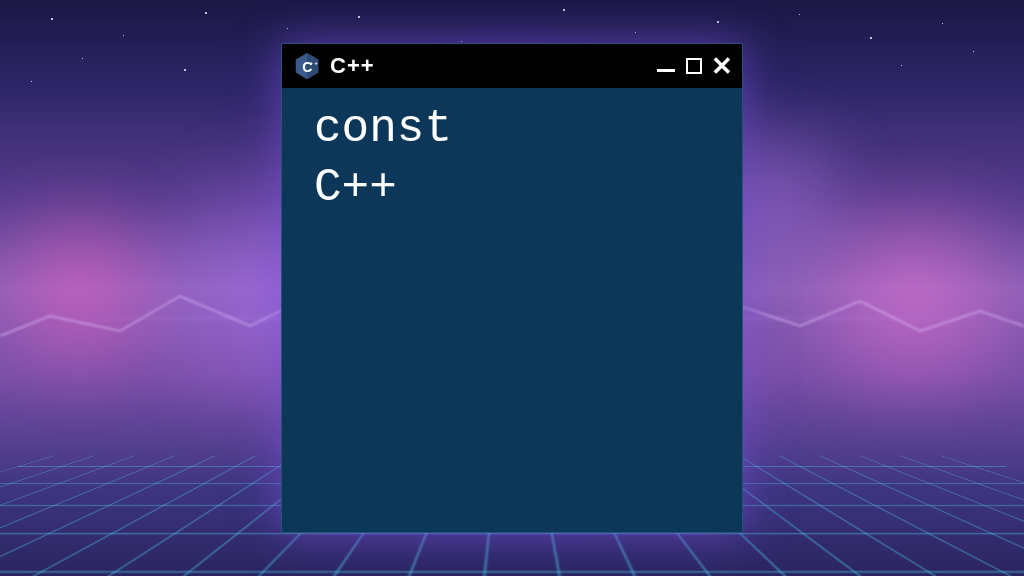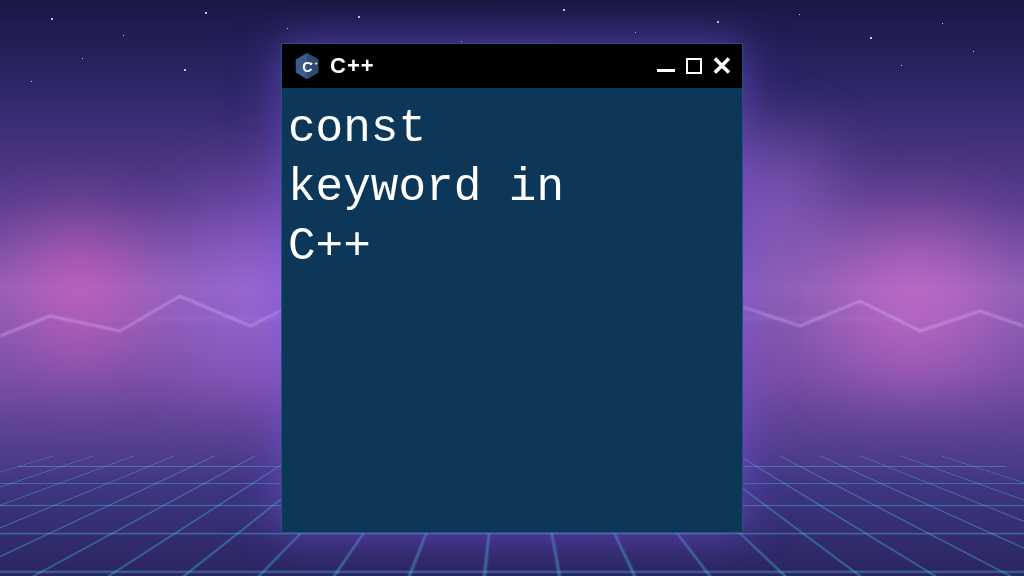--- a/index.html
+++ b/index.html
@@ -194,21 +194,21 @@
     .window-control {
       cursor: pointer;
       width: 20px;
       height: 20px;
       display: flex;
       align-items: center;
       justify-content: center;
     }
     
     .terminal-body {
-      padding: 12px 6px;
+      padding: 12px 32px;
       color: #ffffff;
       font-family: 'Consolas', 'Courier New', monospace;
       font-size: 46px;
       line-height: 1.28;
       letter-spacing: 0px;
     }
     
     svg.icon-svg {
       width: 30px;
       height: 30px;
@@ -300,17 +300,16 @@
         <div class="maximize-box"></div>
       </div>
       <div class="window-control">
         <span class="close-x">✕</span>
       </div>
     </div>
   </div>
 
   <div class="terminal-body">
     <div>const</div>
-    <div>keyword in</div>
     <div>C++</div>
   </div>
 
 </div>
 
 </body></html>

